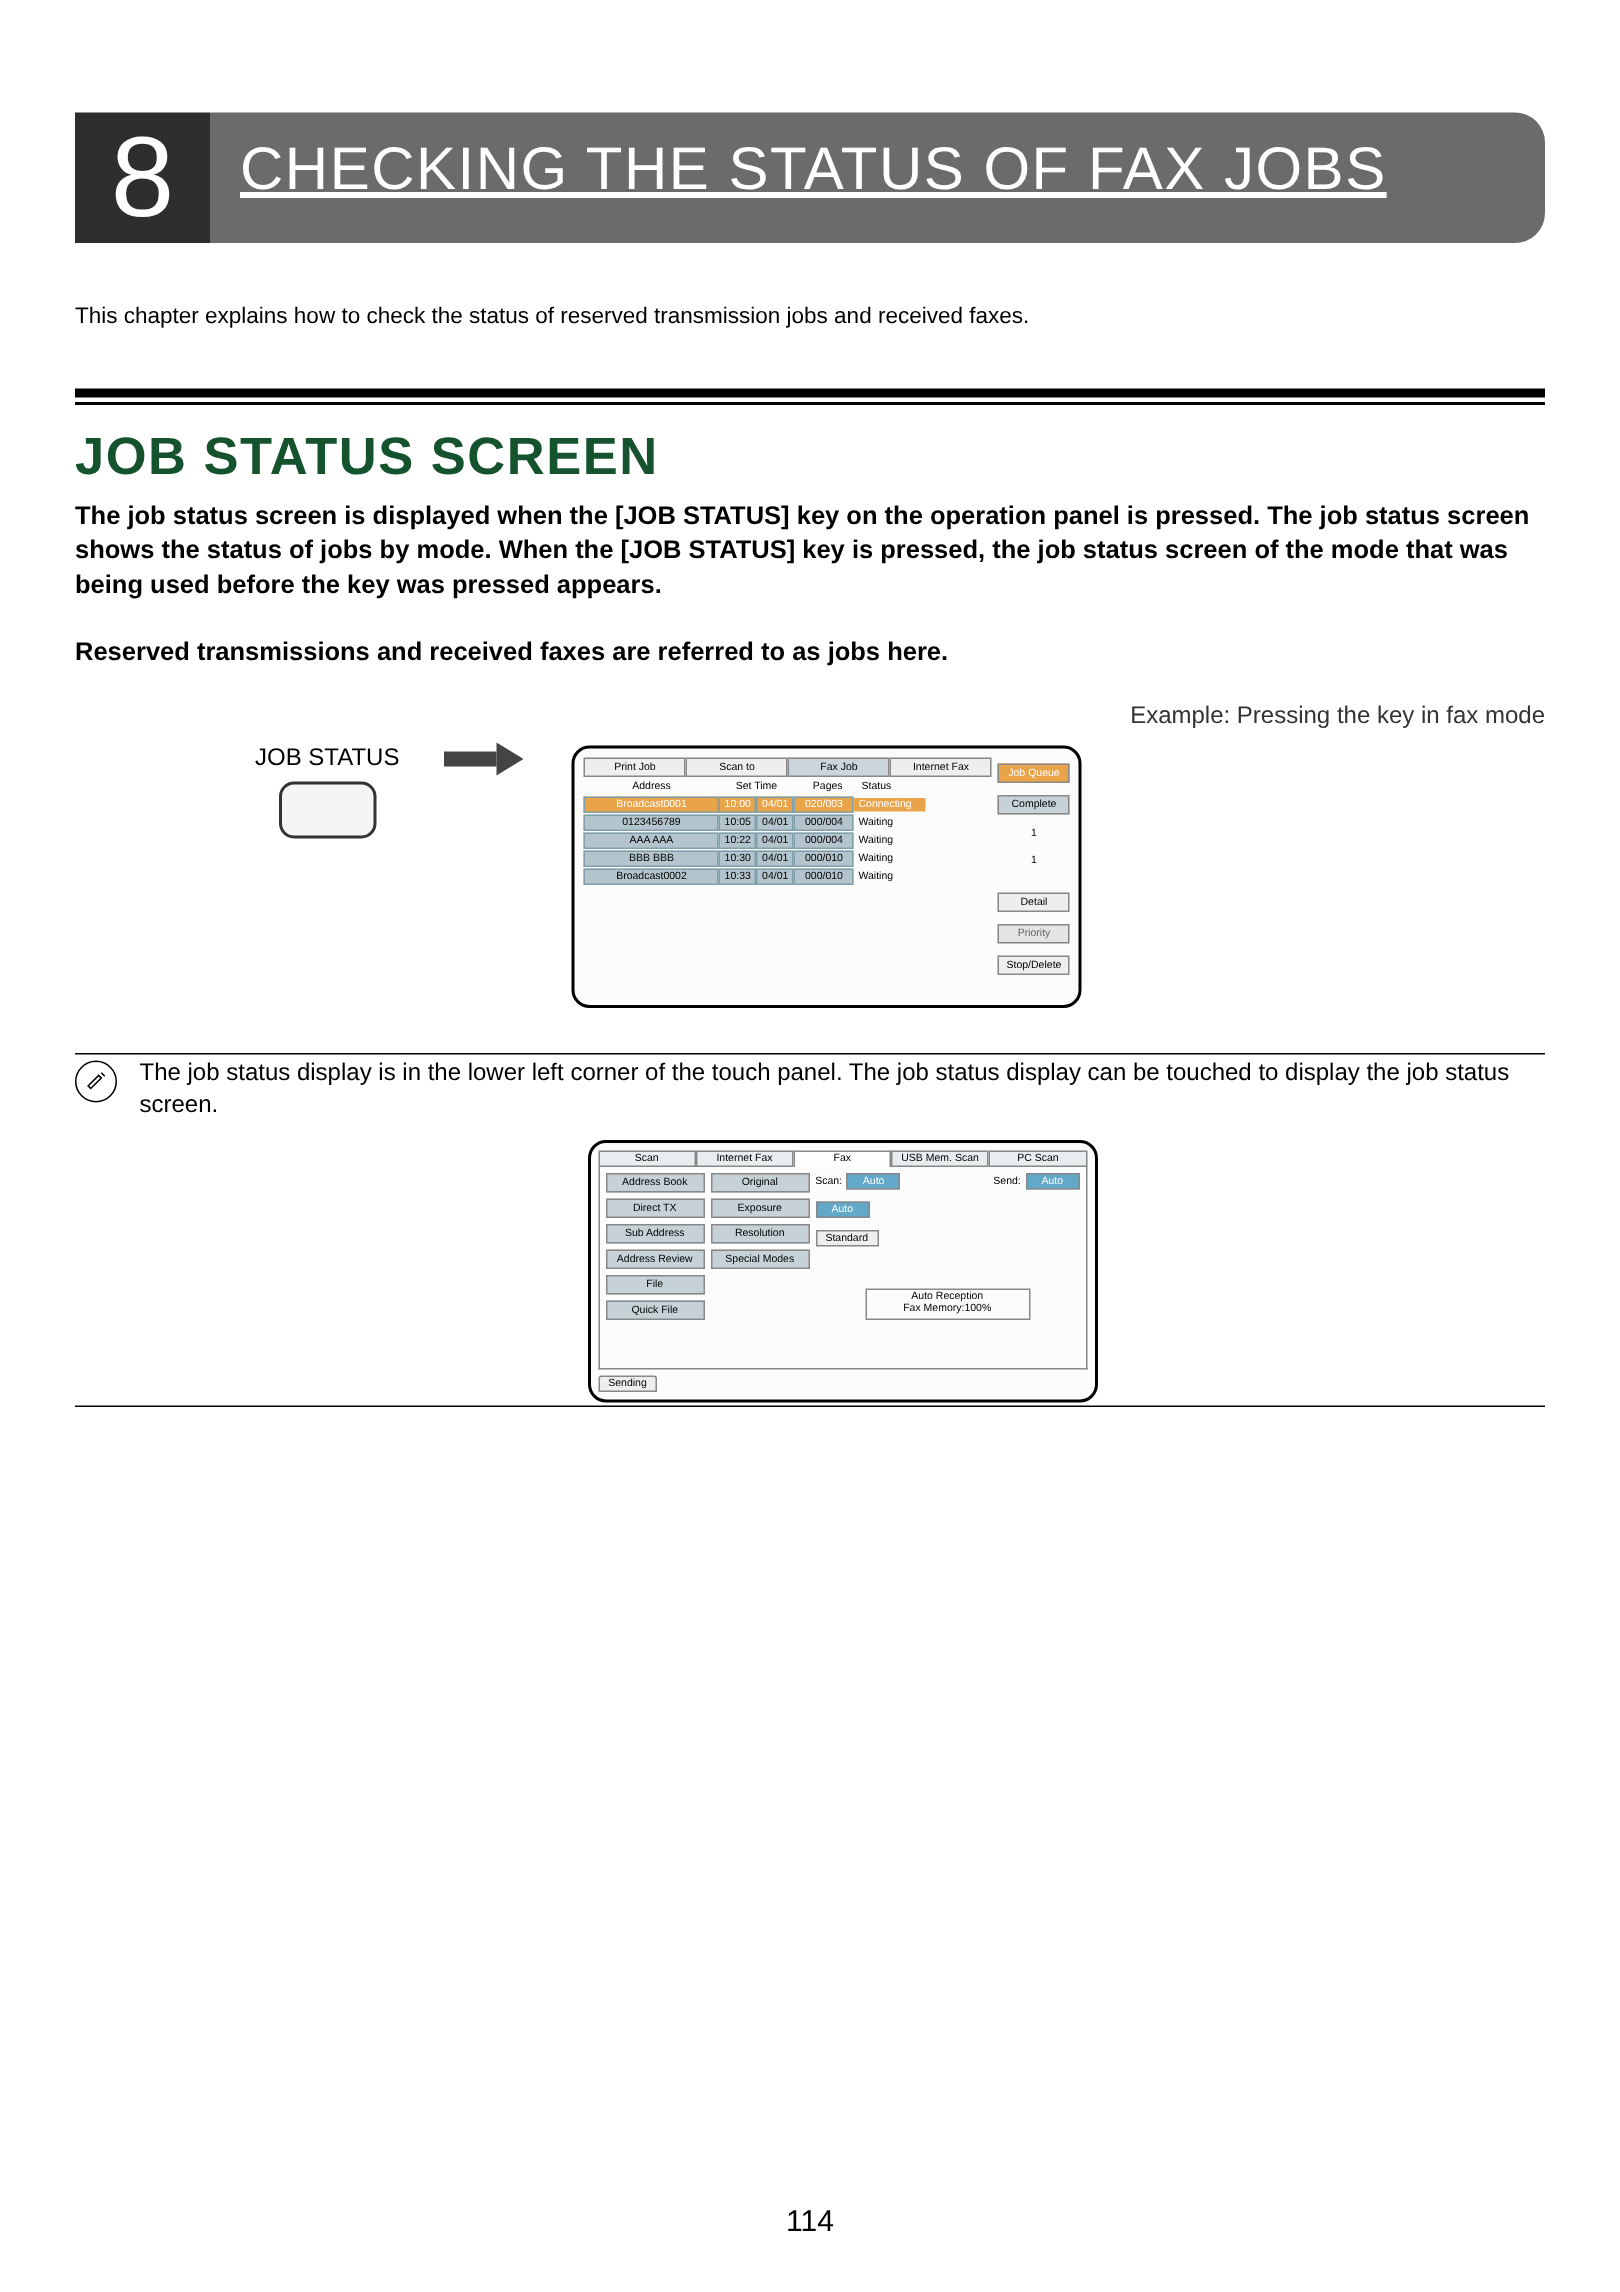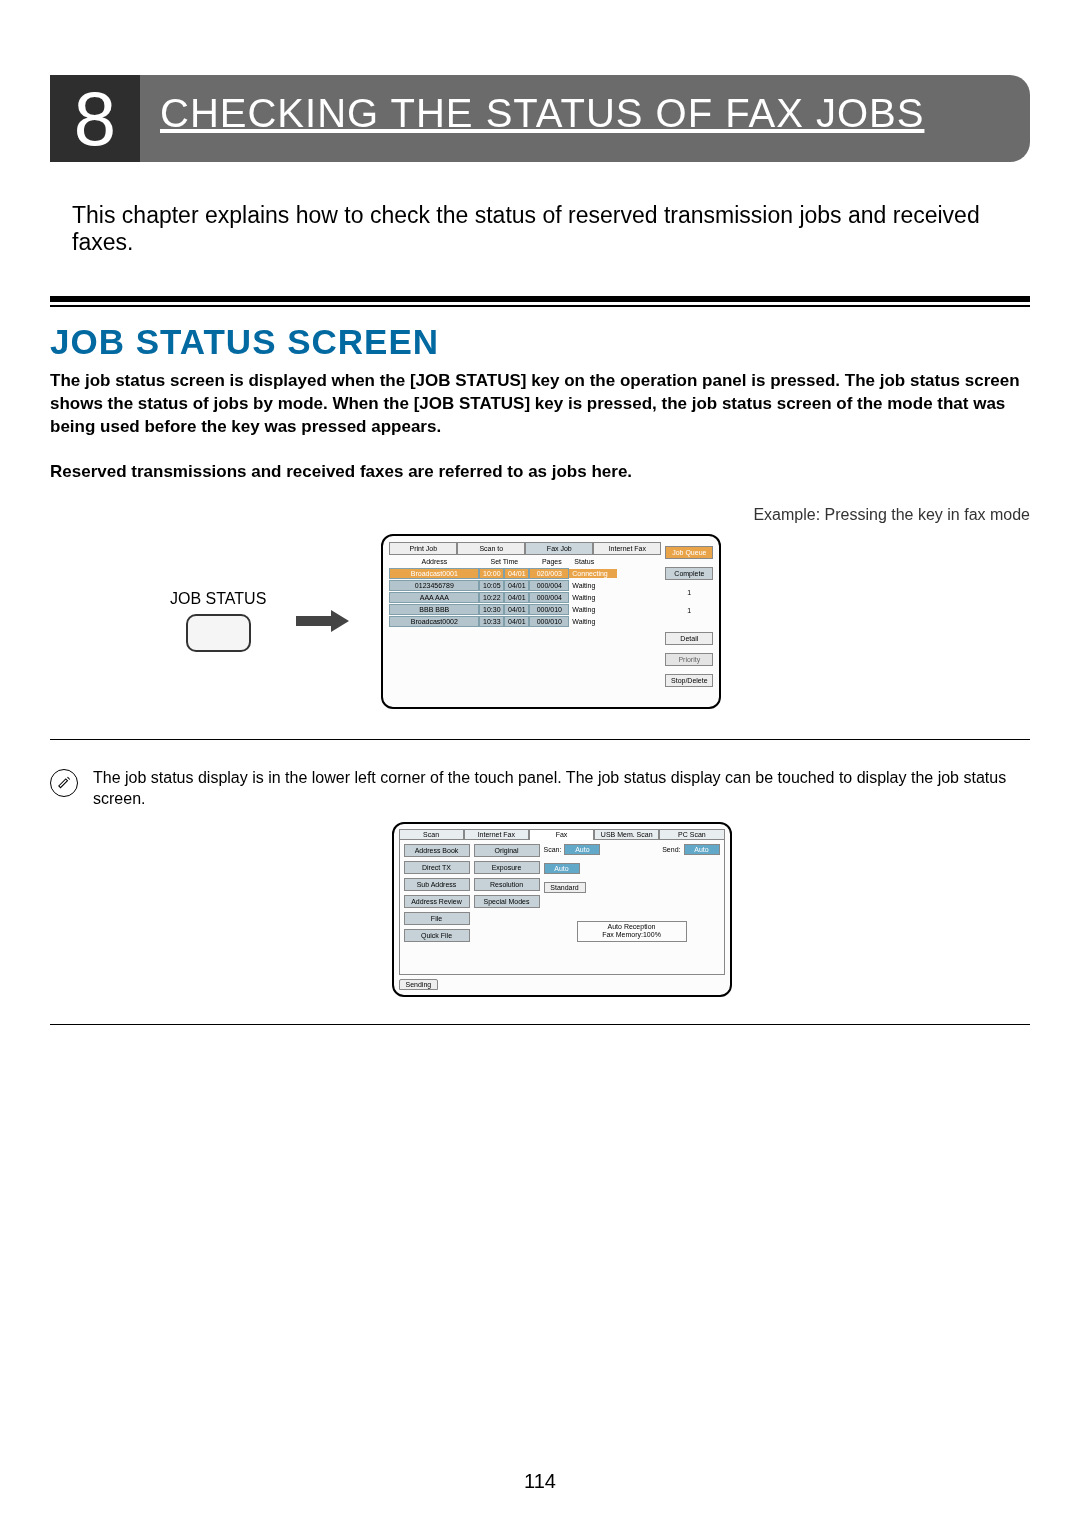--- a/index.html
+++ b/index.html
@@ -33,41 +33,39 @@
     color: #fff;
     font-size: 40px;
     letter-spacing: 1px;
     padding: 15px 20px;
     border-top-right-radius: 20px;
     border-bottom-right-radius: 20px;
     line-height: 1.15;
     text-decoration: underline;
   }
   .intro {
-    font-size: 23px;
+    font-size: 15px;
     margin-bottom: 40px;
-    margin-left: 22px;
   }
   .sect-rule {
     border-top: 6px solid #000;
     border-bottom: 2px solid #000;
     height: 11px;
     margin-bottom: 15px;
   }
   .sect-title {
     font-size: 35px;
     letter-spacing: 1px;
-    color: #0369a1;
+    color: #14532d;
     margin-bottom: 8px;
   }
   .body-text { font-size: 17px; line-height: 1.35; margin-bottom: 22px; font-weight: bold; }
   .example-label { font-size: 16px; color: #333; margin-bottom: 10px; text-align: right; }
   .example-row {
     display: flex;
-    align-items: center;
     gap: 30px;
     padding-left: 120px;
     margin-bottom: 30px;
   }
   .key-block { text-align: center; }
   .key-label { font-size: 16px; margin-bottom: 6px; }
   .key-shape {
     width: 65px; height: 38px;
     border: 2px solid #333;
     border-radius: 10px;
@@ -138,21 +136,21 @@
     font-size:7px;
     background:#c6d2d8;
   }
   .sbtn.orange { background:#e9a44a; color:#fff; }
   .sbtn.flat { background:#eee; }
   .sbtn.dim { background:#e4e4e4; color:#666; }
   
   .note {
     border-top:1px solid #000;
     border-bottom:1px solid #000;
-    padding:27px 0;
+    padding:2px 0;
     display:flex;
     gap:15px;
   }
   .note-icon {
     width:28px; height:28px;
     border:1.5px solid #000;
     border-radius:50%;
     display:flex; align-items:center; justify-content:center;
     font-style:italic; font-weight:bold; font-size:16px;
     margin-top:2px;

